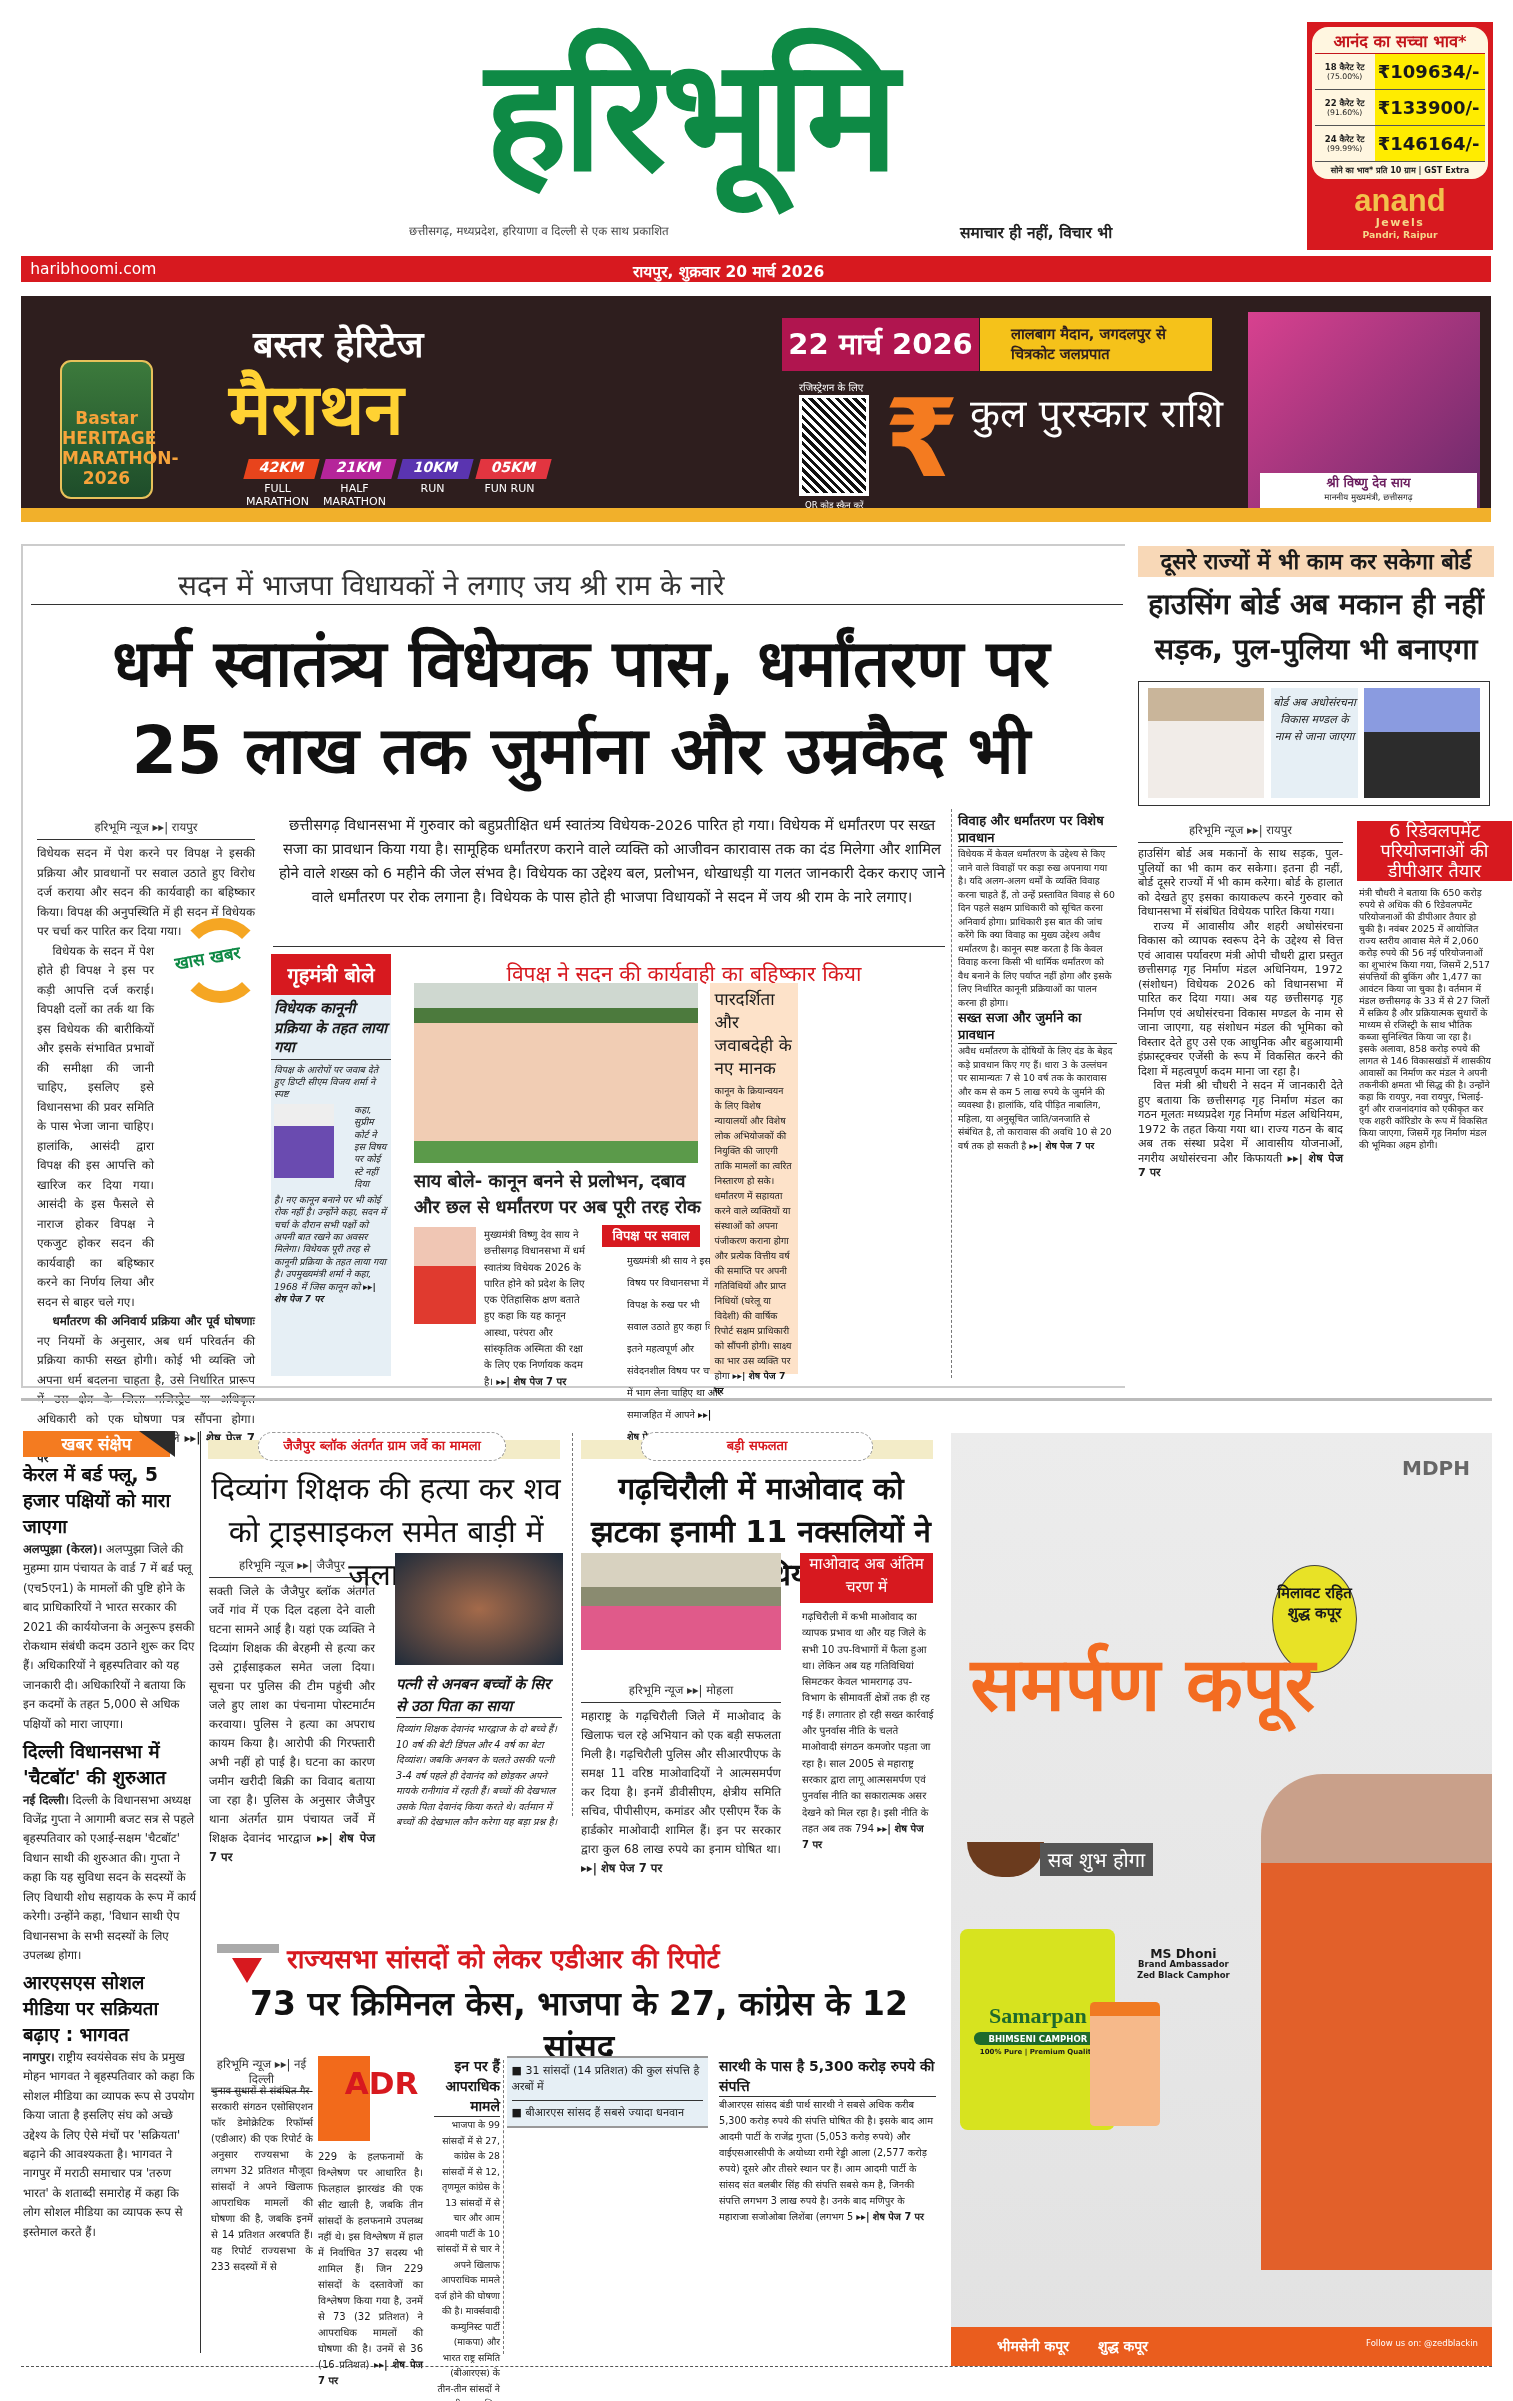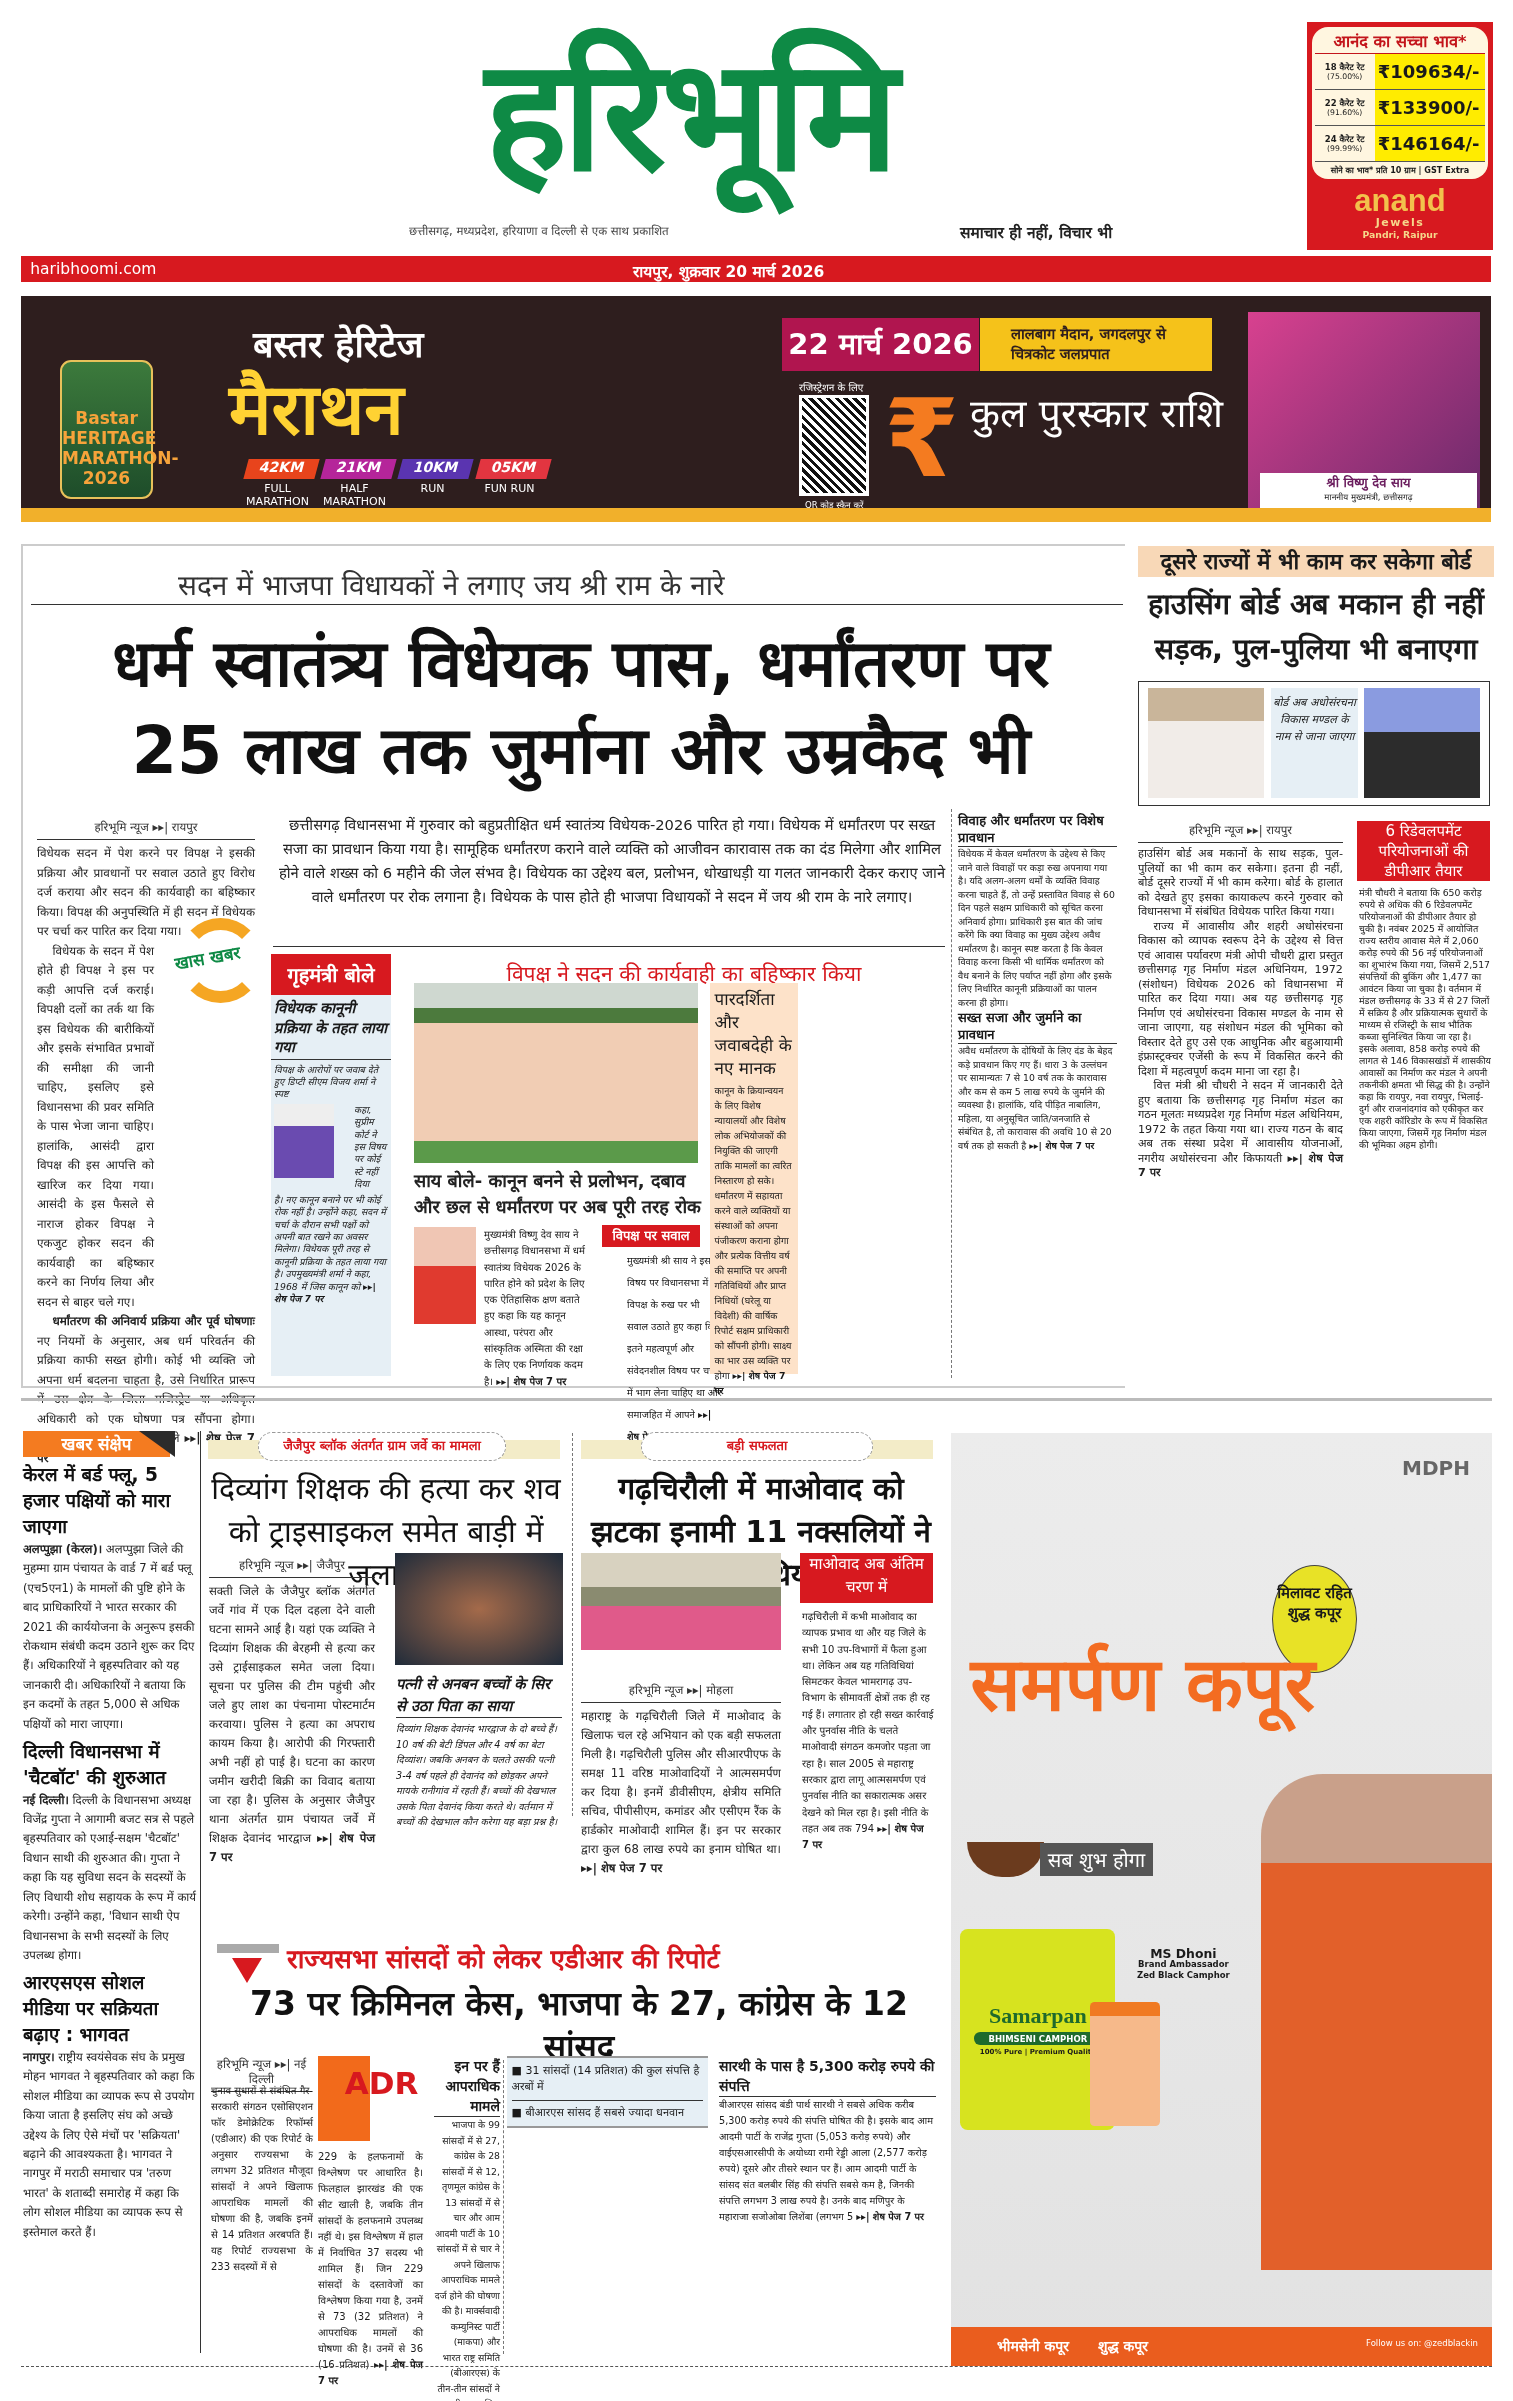--- a/index.html
+++ b/index.html
@@ -215,21 +215,21 @@
   <div class="photo" style="position:absolute;left:9.3px;top:6.2px;width:116px;height:110px;background:linear-gradient(#c9b59a 0 30%,#f1ece8 30%)"></div>
   <div style="position:absolute;left:132px;top:6.2px;width:87px;height:110px;background:#e6eff5;font-style:italic;font-size:11px;line-height:17px;text-align:center;padding-top:6.2px">बोर्ड अब अधोसंरचना विकास मण्डल के नाम से जाना जाएगा</div>
   <div class="photo" style="position:absolute;left:225px;top:6.2px;width:116px;height:110px;background:linear-gradient(#8a9be0 0 40%,#2c2c2c 40%)"></div>
 </div>
 <div class="abs" style="left:1138px;top:822px;width:205px">
   <div class="byline">हरिभूमि न्यूज ▸▸| रायपुर</div>
   <p class="body" style="font-size:11.2px;line-height:14.5px;margin-top:4.6px">हाउसिंग बोर्ड अब मकानों के साथ सड़क, पुल-पुलियों का भी काम कर सकेगा। इतना ही नहीं, बोर्ड दूसरे राज्यों में भी काम करेगा। बोर्ड के हालात को देखते हुए इसका कायाकल्प करने गुरुवार को विधानसभा में संबंधित विधेयक पारित किया गया।</p>
   <p class="body" style="font-size:11.2px;line-height:14.5px;text-indent:15.5px">राज्य में आवासीय और शहरी अधोसंरचना विकास को व्यापक स्वरूप देने के उद्देश्य से वित्त एवं आवास पर्यावरण मंत्री ओपी चौधरी द्वारा प्रस्तुत छत्तीसगढ़ गृह निर्माण मंडल अधिनियम, 1972 (संशोधन) विधेयक 2026 को विधानसभा में पारित कर दिया गया। अब यह छत्तीसगढ़ गृह निर्माण एवं अधोसंरचना विकास मण्डल के नाम से जाना जाएगा, यह संशोधन मंडल की भूमिका को विस्तार देते हुए उसे एक आधुनिक और बहुआयामी इंफ्रास्ट्रक्चर एजेंसी के रूप में विकसित करने की दिशा में महत्वपूर्ण कदम माना जा रहा है।</p>
   <p class="body" style="font-size:11.2px;line-height:14.5px;text-indent:15.5px"><span>वित्त मंत्री श्री चौधरी ने सदन में जानकारी देते हुए बताया कि छत्तीसगढ़ गृह निर्माण मंडल का गठन मूलतः मध्यप्रदेश गृह निर्माण मंडल अधिनियम, 1972 के तहत किया गया था। राज्य गठन के बाद अब तक संस्था प्रदेश में आवासीय योजनाओं, नगरीय अधोसंरचना और किफायती</span> <b>▸▸| शेष पेज 7 पर</b></p>
 </div>
-<div class="abs redlabel" style="left:1357px;top:821px;width:133px;height:60px;font-size:15px;line-height:20px;font-weight:normal">6 रिडेवलपमेंट परियोजनाओं की डीपीआर तैयार</div>
+<div class="abs redlabel" style="left:1357px;top:821px;width:155px;height:60px;font-size:18px;line-height:20px;font-weight:normal">6 रिडेवलपमेंट परियोजनाओं की डीपीआर तैयार</div>
 <div class="abs" style="left:1359px;top:887px;width:132px;font-size:9.3px;line-height:12px">मंत्री चौधरी ने बताया कि 650 करोड़ रुपये से अधिक की 6 रिडेवलपमेंट परियोजनाओं की डीपीआर तैयार हो चुकी है। नवंबर 2025 में आयोजित राज्य स्तरीय आवास मेले में 2,060 करोड़ रुपये की 56 नई परियोजनाओं का शुभारंभ किया गया, जिसमें 2,517 संपत्तियों की बुकिंग और 1,477 का आवंटन किया जा चुका है। वर्तमान में मंडल छत्तीसगढ़ के 33 में से 27 जिलों में सक्रिय है और प्रक्रियात्मक सुधारों के माध्यम से रजिस्ट्री के साथ भौतिक कब्जा सुनिश्चित किया जा रहा है। इसके अलावा, 858 करोड़ रुपये की लागत से 146 विकासखंडों में शासकीय आवासों का निर्माण कर मंडल ने अपनी तकनीकी क्षमता भी सिद्ध की है। उन्होंने कहा कि रायपुर, नवा रायपुर, भिलाई-दुर्ग और राजनांदगांव को एकीकृत कर एक शहरी कॉरिडोर के रूप में विकसित किया जाएगा, जिसमें गृह निर्माण मंडल की भूमिका अहम होगी।</div>
 
 <div class="abs section2-top"></div>
 
 <div class="abs sanshep">खबर संक्षेप</div>
 <div class="abs sanshep-tri"></div>
 <div class="abs" style="left:23px;top:1462px;width:174px">
   <div class="brief-h">केरल में बर्ड फ्लू, 5 हजार पक्षियों को मारा जाएगा</div>
   <p class="brief-b"><b>अलप्पुझा (केरल)।</b><span> अलप्पुझा जिले की मुहम्मा ग्राम पंचायत के वार्ड 7 में बर्ड फ्लू (एच5एन1) के मामलों की पुष्टि होने के बाद प्राधिकारियों ने भारत सरकार की 2021 की कार्ययोजना के अनुरूप इसकी रोकथाम संबंधी कदम उठाने शुरू कर दिए हैं। अधिकारियों ने बृहस्पतिवार को यह जानकारी दी। अधिकारियों ने बताया कि इन कदमों के तहत 5,000 से अधिक पक्षियों को मारा जाएगा।</span></p>
   <div class="brief-h" style="margin-top:4.6px">दिल्ली विधानसभा में 'चैटबॉट' की शुरुआत</div>

